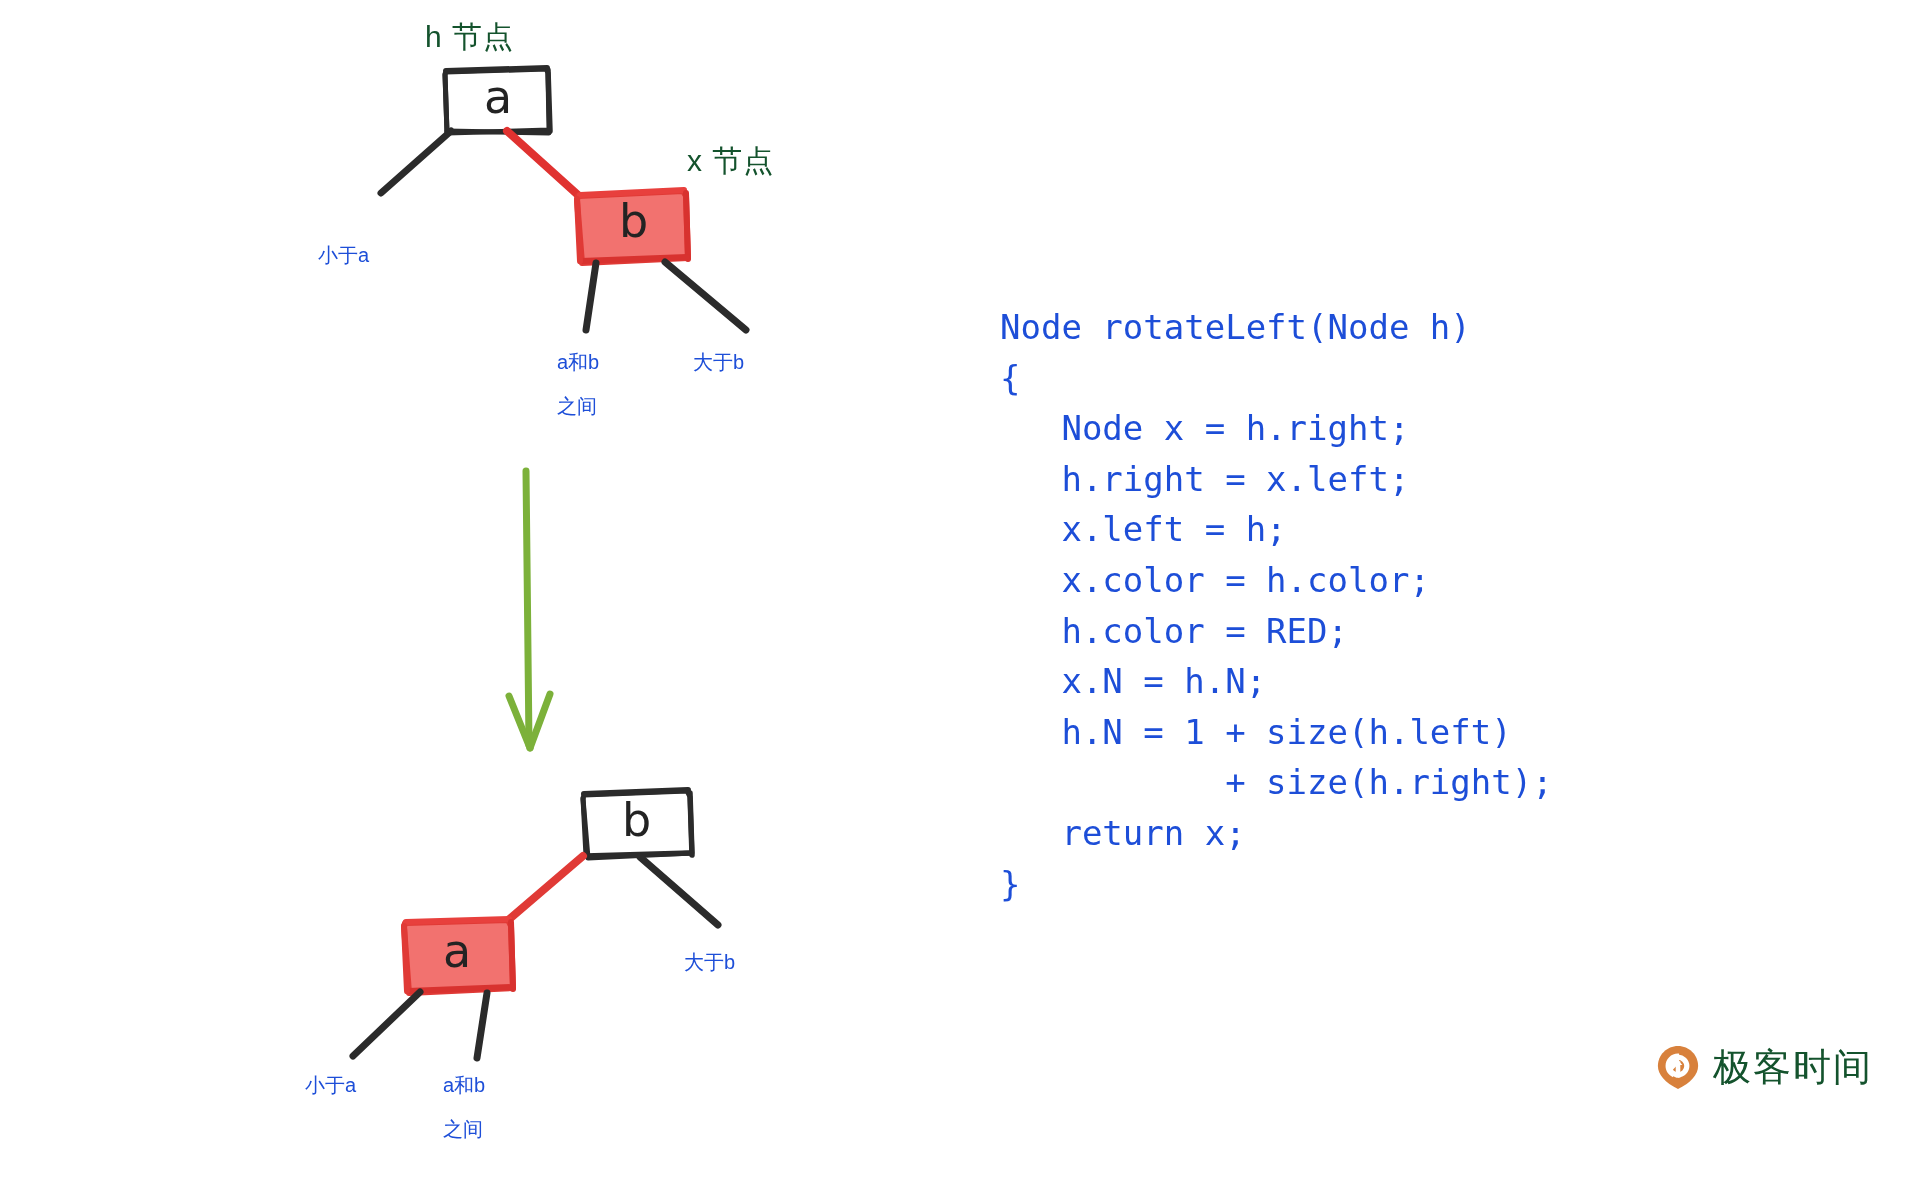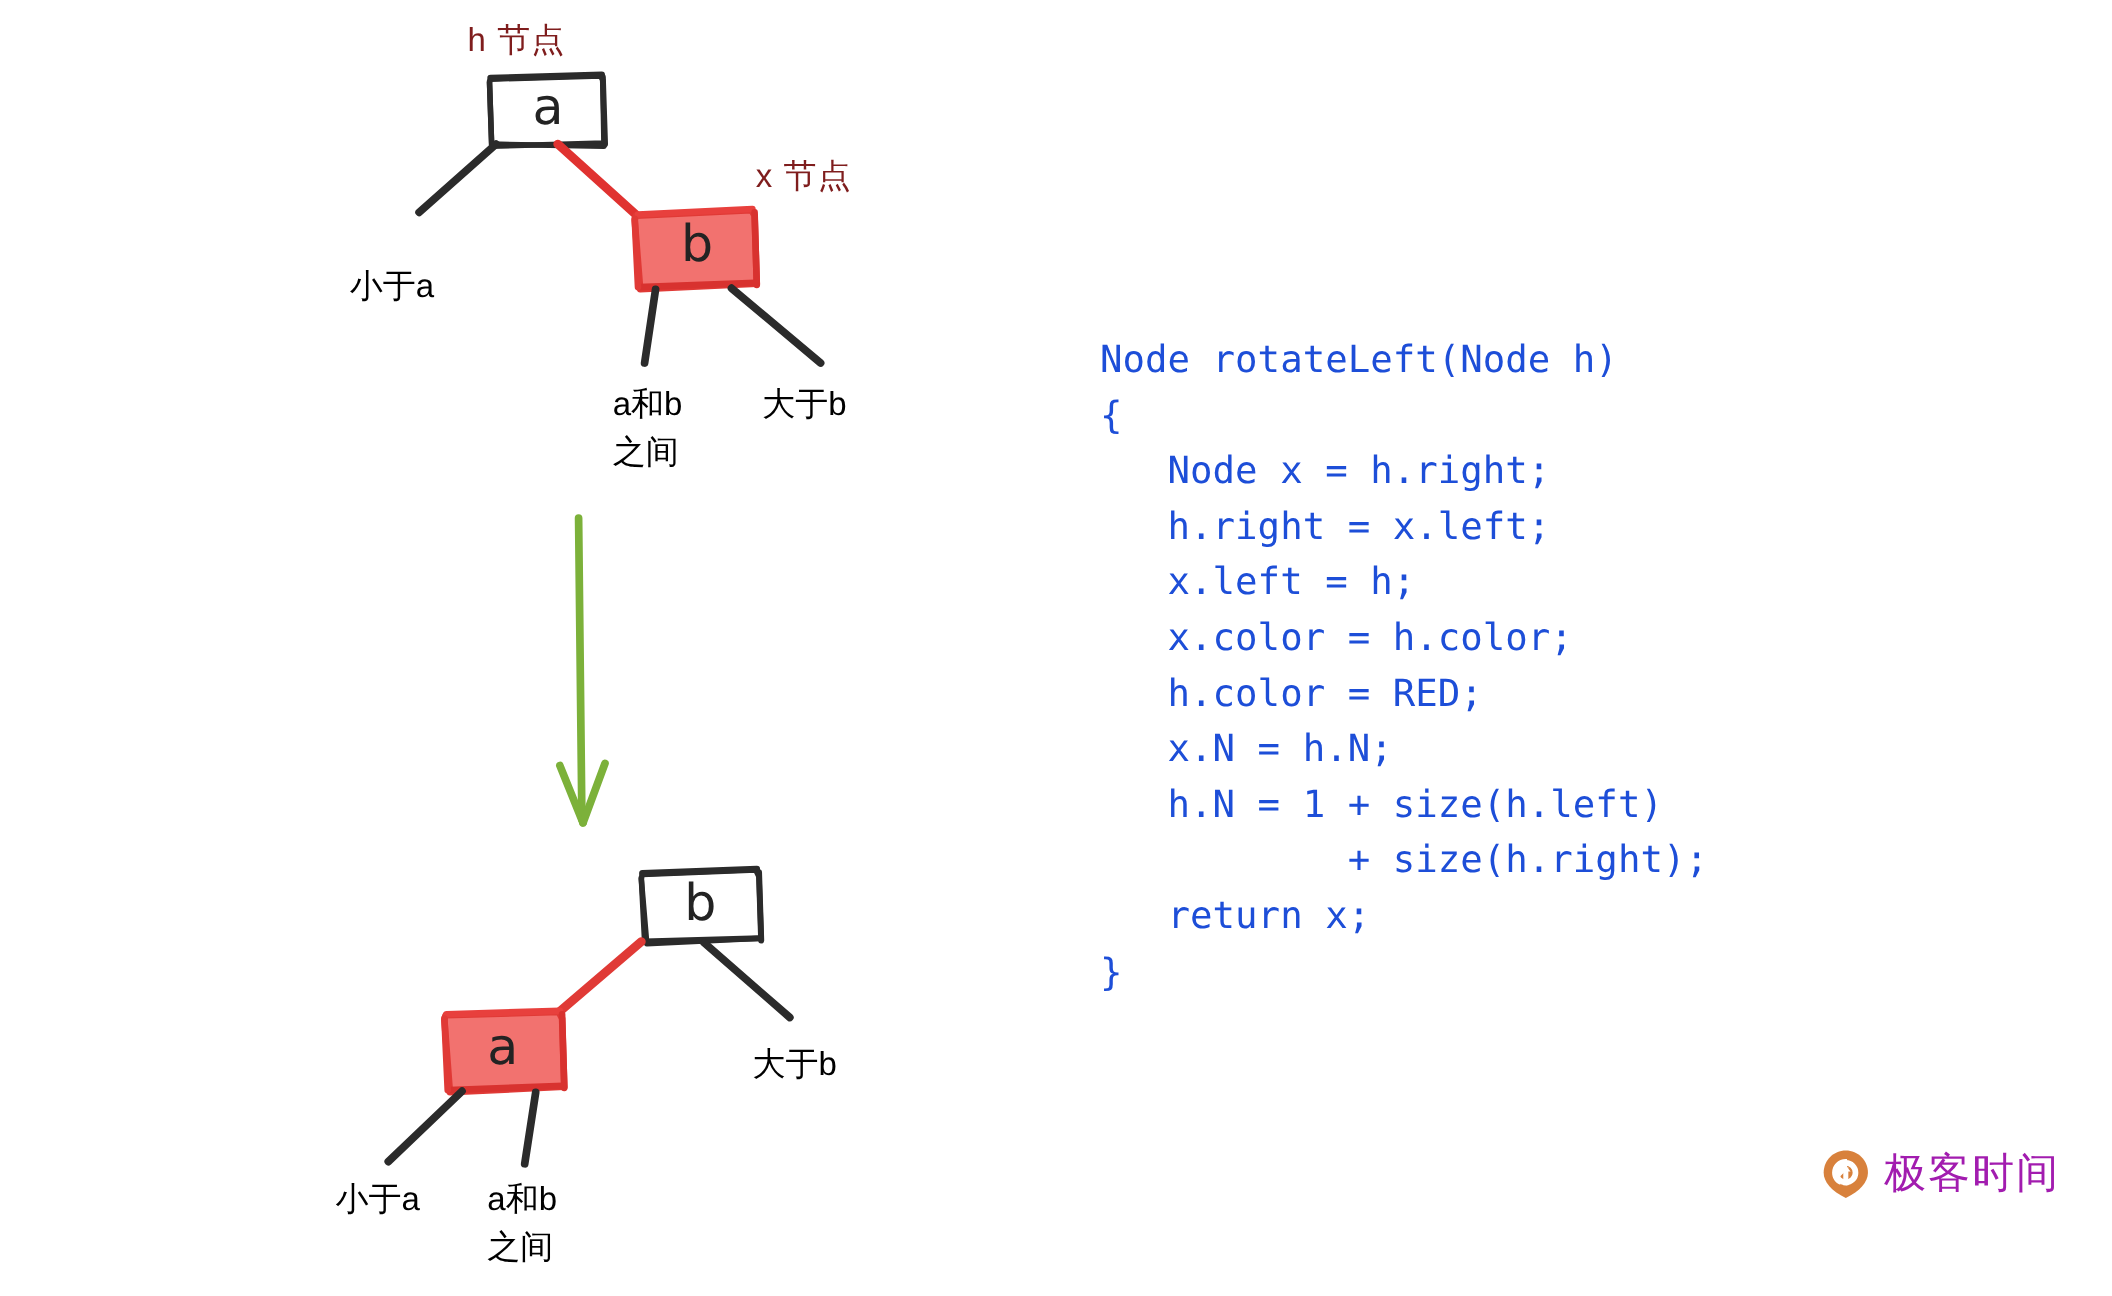--- a/index.html
+++ b/index.html
@@ -31,27 +31,27 @@
     height: 1178px;
   }
 
   
   .lbl {
     position: absolute;
     white-space: pre;
     line-height: 1.22;
   }
   .lbl-green {
-    color: #7f1d1d;
+    color: #14532d;
     font-size: 30px;
     letter-spacing: 1px;
   }
   .lbl-gray {
-    color: #000000;
-    font-size: 30px;
+    color: #1d4ed8;
+    font-size: 20px;
   }
   .node-letter {
     position: absolute;
     color: #232323;
     font-size: 46px;
     font-weight: 400;
     font-family: "DejaVu Sans", sans-serif;
     line-height: 1;
   }
 
@@ -76,21 +76,21 @@
     display: flex;
     align-items: center;
     gap: 12px;
   }
   #brand .mark {
     width: 46px;
     height: 46px;
     flex: 0 0 46px;
   }
   #brand .brand-text {
-    color: #a21caf;
+    color: #14532d;
     font-size: 38px;
     font-family: Liberation Sans, sans-serif;
     letter-spacing: 2px;
     line-height: 1;
   }
 </style>
 </head>
 <body>
 
 <div id="stage">

